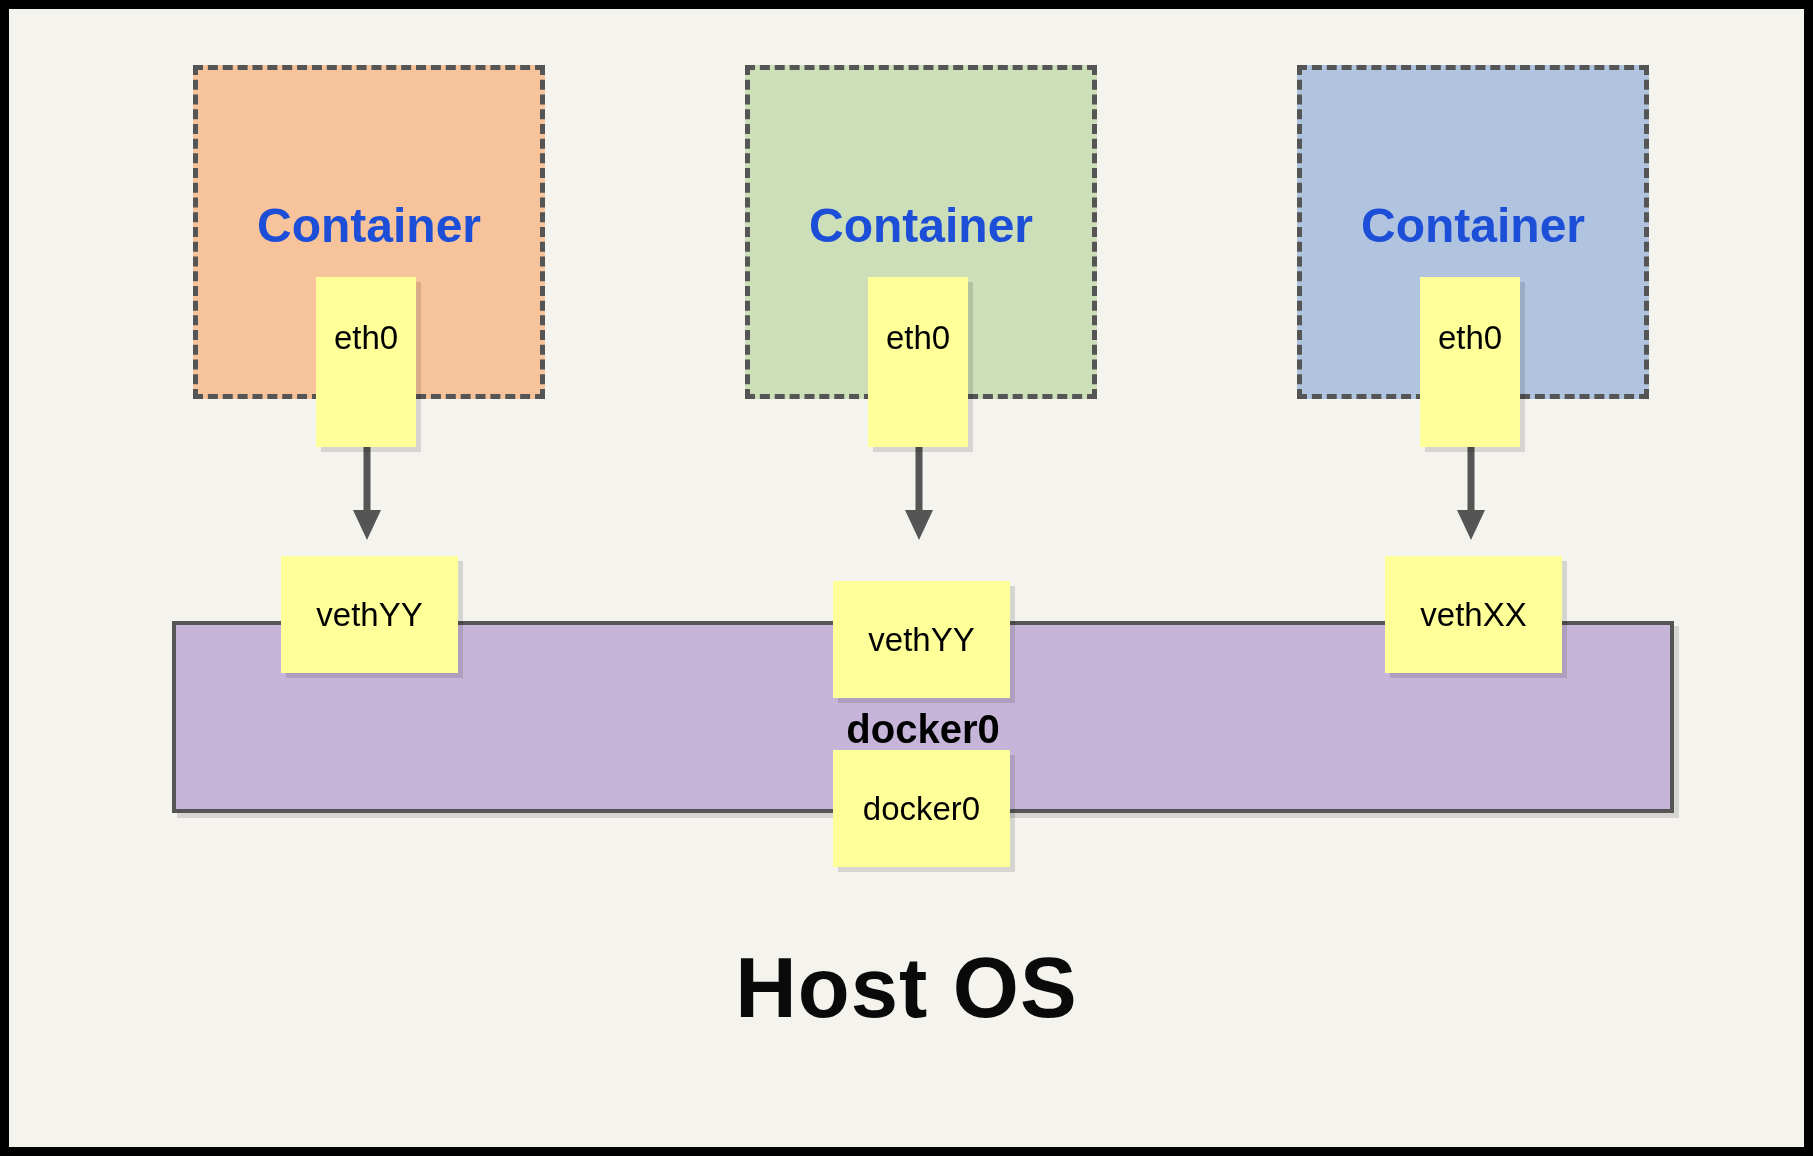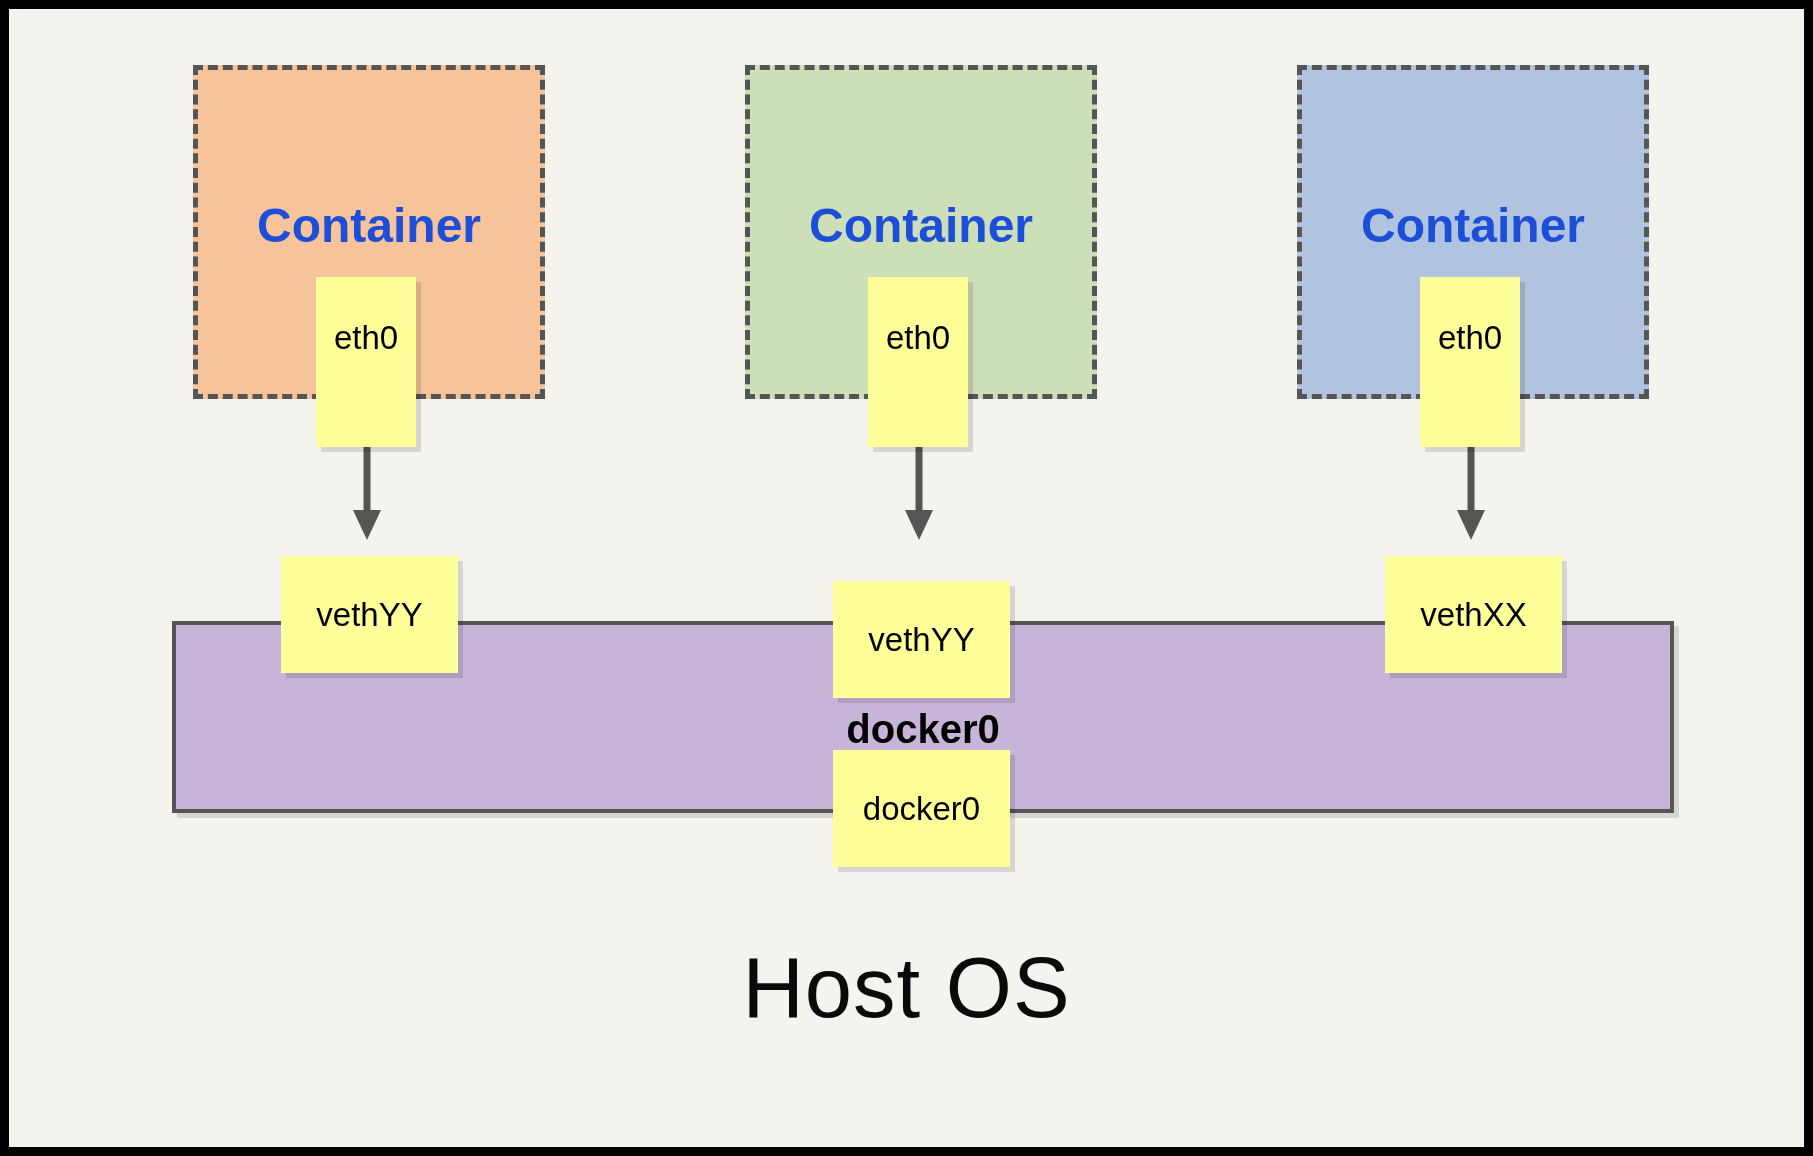--- a/index.html
+++ b/index.html
@@ -92,21 +92,21 @@
     white-space: nowrap;
     z-index: 25;
   }
   #host-os-label {
     position: absolute;
     left: 0;
     right: 0;
     top: 930px;
     text-align: center;
     font-size: 85px;
-    font-weight: 400;
+    font-weight: 700;
     color: #0a0a0a;
     font-family: "Liberation Sans", sans-serif;
     letter-spacing: 1px;
   }
 </style>
 </head>
 <body>
 
 <div id="canvas">
 

